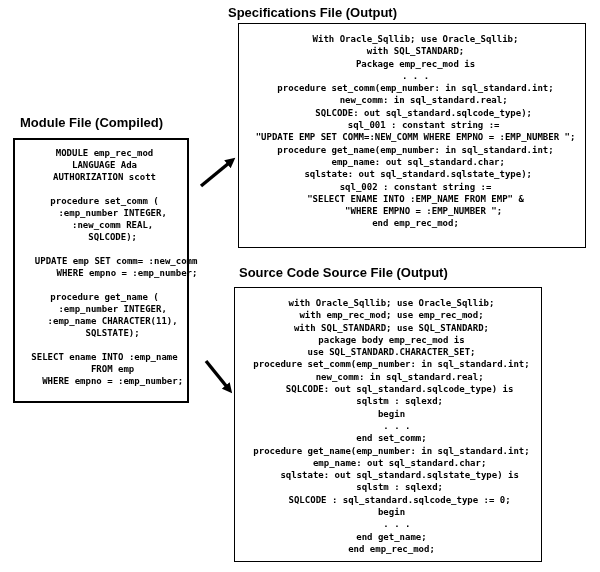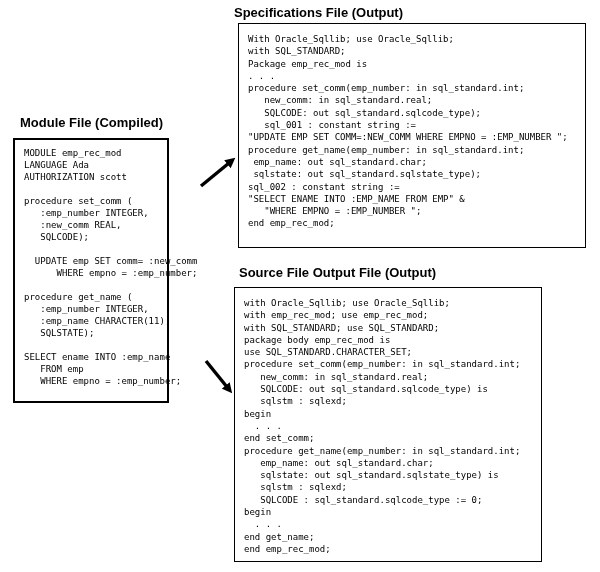--- a/index.html
+++ b/index.html
@@ -18,33 +18,34 @@
     color: #000000;
     white-space: nowrap;
   }
   .codebox {
     position: absolute;
     background: #ffffff;
     border: 2px solid #000000;
   }
   .codebox pre {
     font-family: "DejaVu Sans Mono", monospace;
-    font-weight: normal;
+    font-weight: bold;
     color: #000000;
     font-size: 9px;
     white-space: pre;
+    text-align: center;
   }
-  #box-module { left: 13px; top: 138px; width: 156px; height: 265px; }
+  #box-module { left: 13px; top: 138px; width: 176px; height: 265px; }
   #box-module pre { padding: 7px 2px 0 9px; line-height: 12px; }
   #box-spec { left: 238px; top: 23px; width: 348px; height: 225px; border-width: 1.5px; }
   #box-spec pre { padding: 9px 2px 0 9px; line-height: 12.3px; }
   #box-source { left: 234px; top: 287px; width: 308px; height: 275px; border-width: 1.5px; }
   #box-source pre { padding: 9px 2px 0 9px; line-height: 12.3px; }
   #title-module { left: 20px; top: 115px; text-align: center; }
-  #title-spec { left: 234px; top: 5px; }
+  #title-spec { left: 228px; top: 5px; }
   #title-source { left: 239px; top: 265px; }
   #arrow-layer {
     position: absolute;
     left: 0; top: 0;
     width: 600px; height: 572px;
     pointer-events: none;
   }
 </style>
 </head>
 <body>
@@ -98,21 +99,21 @@
 "UPDATE EMP SET COMM=:NEW_COMM WHERE EMPNO = :EMP_NUMBER ";
 procedure get_name(emp_number: in sql_standard.int;
  emp_name: out sql_standard.char;
  sqlstate: out sql_standard.sqlstate_type);
 sql_002 : constant string :=
 "SELECT ENAME INTO :EMP_NAME FROM EMP" &amp;
    "WHERE EMPNO = :EMP_NUMBER ";
 end emp_rec_mod;</pre>
   </div>
 
-  <div class="panel-title" id="title-source">Source File Output File (Output)</div>
+  <div class="panel-title" id="title-source">Source Code Source File (Output)</div>
   <div class="codebox" id="box-source">
     <pre>with Oracle_Sqllib; use Oracle_Sqllib;
 with emp_rec_mod; use emp_rec_mod;
 with SQL_STANDARD; use SQL_STANDARD;
 package body emp_rec_mod is
 use SQL_STANDARD.CHARACTER_SET;
 procedure set_comm(emp_number: in sql_standard.int;
    new_comm: in sql_standard.real;
    SQLCODE: out sql_standard.sqlcode_type) is
    sqlstm : sqlexd;

